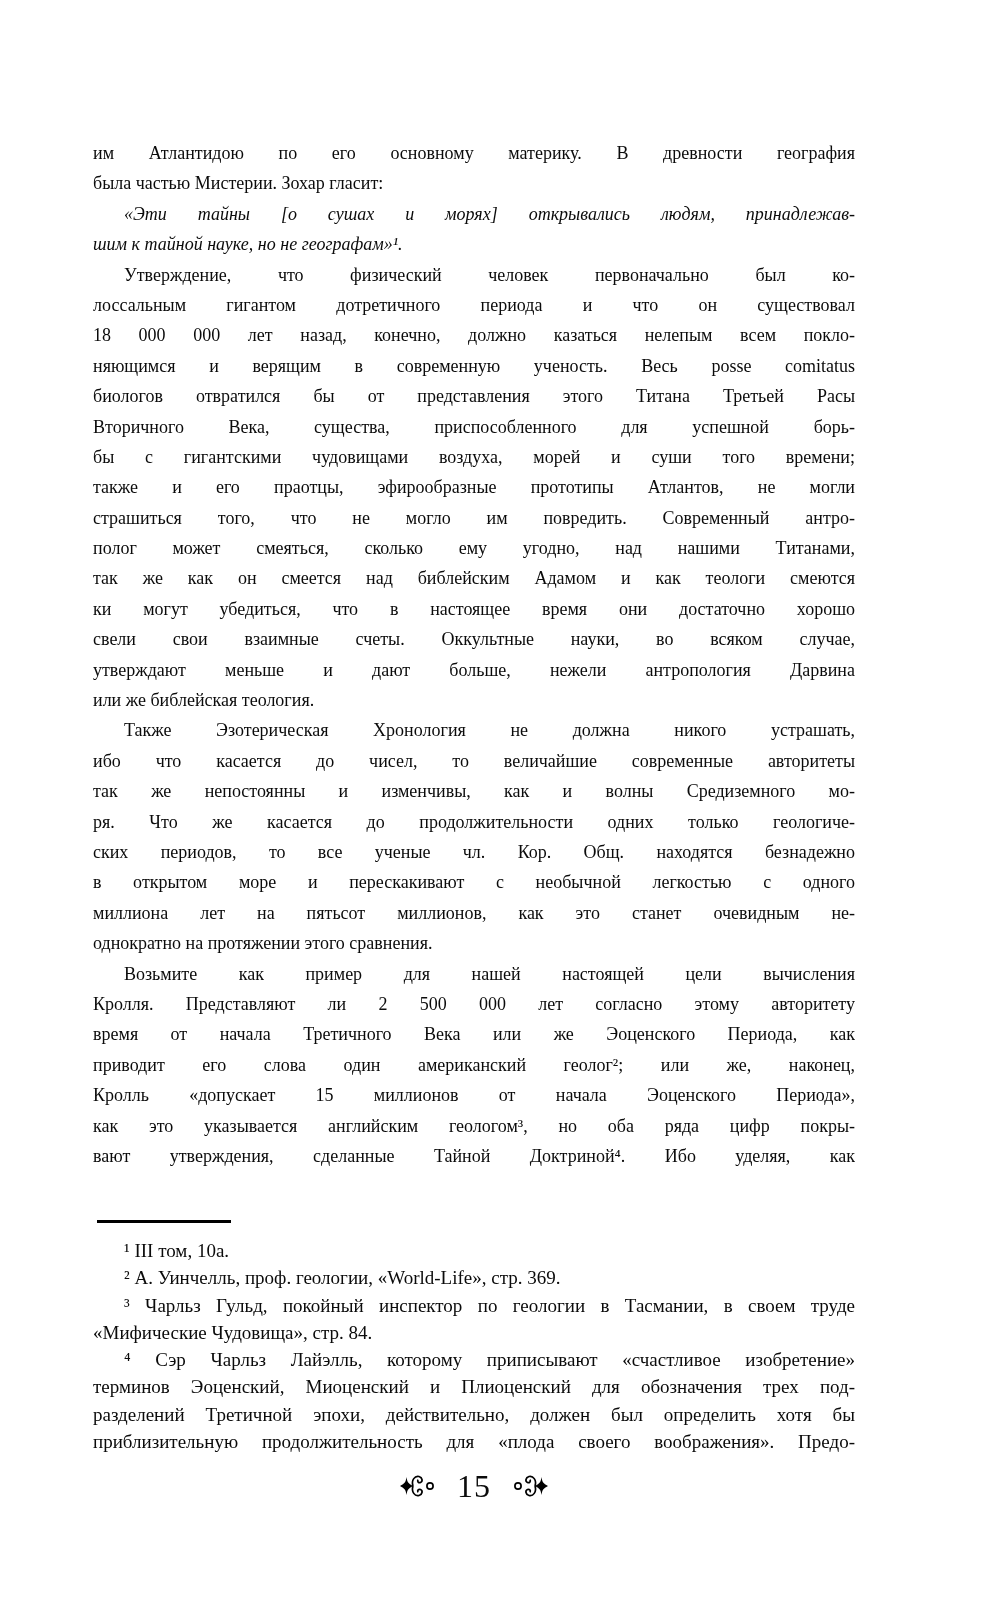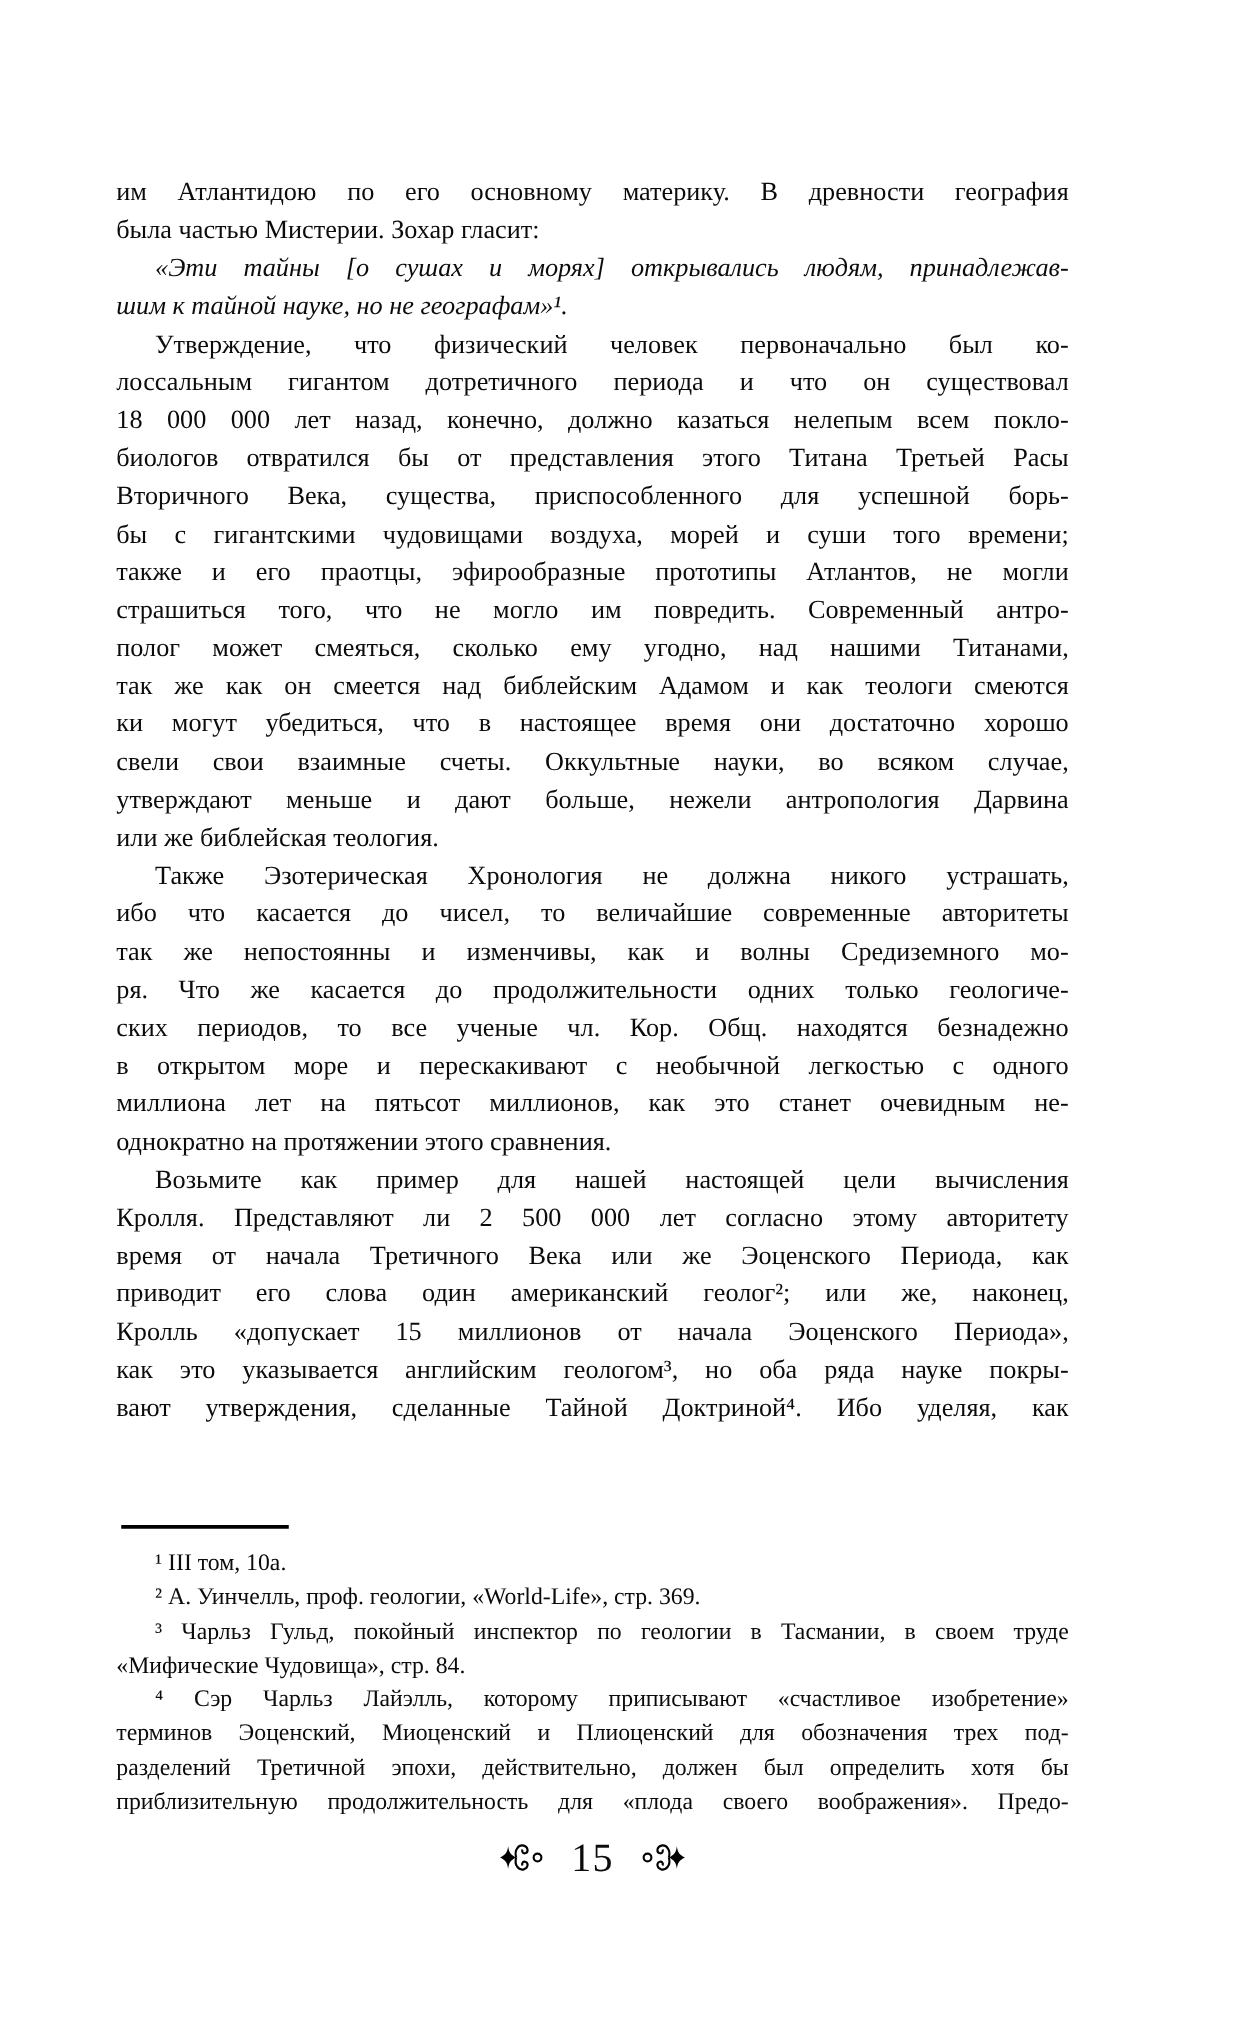--- a/index.html
+++ b/index.html
@@ -12,21 +12,21 @@
     color: #0b0b0b;
     overflow: hidden;
   }
   .text-block {
     position: absolute;
     left: 93px;
     top: 138px;
     width: 762px;
   }
   .line {
-    font-size: 21px;
+    font-size: 18px;
     line-height: 30.4px;
     height: 30.4px;
     overflow: hidden;
     text-align: left;
     white-space: normal;
   }
   .line.j { text-align: justify; }
   .line.j::after { content: ""; display: inline-block; width: 100%; height: 0; }
   .line.ind { text-indent: 31px; }
   .line.it { font-style: italic; }
@@ -80,20 +80,21 @@
 <div class="page">
 
   <main class="text-block">
       <div class="line j">им Атлантидою по его основному материку. В древности география</div>
       <div class="line">была частью Мистерии. Зохар гласит:</div>
       <div class="line it ind j">«Эти тайны [о сушах и морях] открывались людям, принадлежав-</div>
       <div class="line it">шим к тайной науке, но не географам»¹.</div>
       <div class="line ind j">Утверждение, что физический человек первоначально был ко-</div>
       <div class="line j">лоссальным гигантом дотретичного периода и что он существовал</div>
       <div class="line j">18 000 000 лет назад, конечно, должно казаться нелепым всем покло-</div>
+      <div class="line j">няющимся и верящим в современную ученость. Весь posse comitatus</div>
       <div class="line j">биологов отвратился бы от представления этого Титана Третьей Расы</div>
       <div class="line j">Вторичного Века, существа, приспособленного для успешной борь-</div>
       <div class="line j">бы с гигантскими чудовищами воздуха, морей и суши того времени;</div>
       <div class="line j">также и его праотцы, эфирообразные прототипы Атлантов, не могли</div>
       <div class="line j">страшиться того, что не могло им повредить. Современный антро-</div>
       <div class="line j">полог может смеяться, сколько ему угодно, над нашими Титанами,</div>
       <div class="line j">так же как он смеется над библейским Адамом и как теологи смеются</div>
       <div class="line j">ки могут убедиться, что в настоящее время они достаточно хорошо</div>
       <div class="line j">свели свои взаимные счеты. Оккультные науки, во всяком случае,</div>
       <div class="line j">утверждают меньше и дают больше, нежели антропология Дарвина</div>
@@ -104,21 +105,21 @@
       <div class="line j">ря. Что же касается до продолжительности одних только геологиче-</div>
       <div class="line j">ских периодов, то все ученые чл. Кор. Общ. находятся безнадежно</div>
       <div class="line j">в открытом море и перескакивают с необычной легкостью с одного</div>
       <div class="line j">миллиона лет на пятьсот миллионов, как это станет очевидным не-</div>
       <div class="line">однократно на протяжении этого сравнения.</div>
       <div class="line ind j">Возьмите как пример для нашей настоящей цели вычисления</div>
       <div class="line j">Кролля. Представляют ли 2 500 000 лет согласно этому авторитету</div>
       <div class="line j">время от начала Третичного Века или же Эоценского Периода, как</div>
       <div class="line j">приводит его слова один американский геолог²; или же, наконец,</div>
       <div class="line j">Кролль «допускает 15 миллионов от начала Эоценского Периода»,</div>
-      <div class="line j">как это указывается английским геологом³, но оба ряда науке покры-</div>
+      <div class="line j">как это указывается английским геологом³, но оба ряда цифр покры-</div>
       <div class="line j">вают утверждения, сделанные Тайной Доктриной⁴. Ибо уделяя, как</div>
     </main>
 
   <div class="fn-sep"></div>
 
   <section class="footnotes">
       <div class="fline ind">¹ III том, 10а.</div>
       <div class="fline ind">² А. Уинчелль, проф. геологии, «World-Life», стр. 369.</div>
       <div class="fline ind j">³ Чарльз Гульд, покойный инспектор по геологии в Тасмании, в своем труде</div>
       <div class="fline">«Мифические Чудовища», стр. 84.</div>

